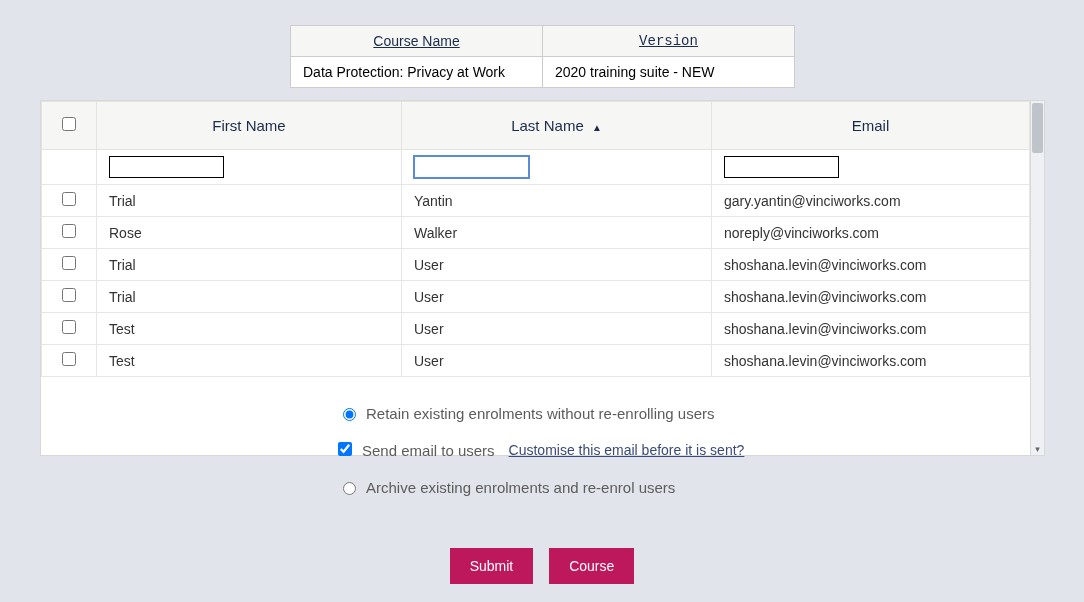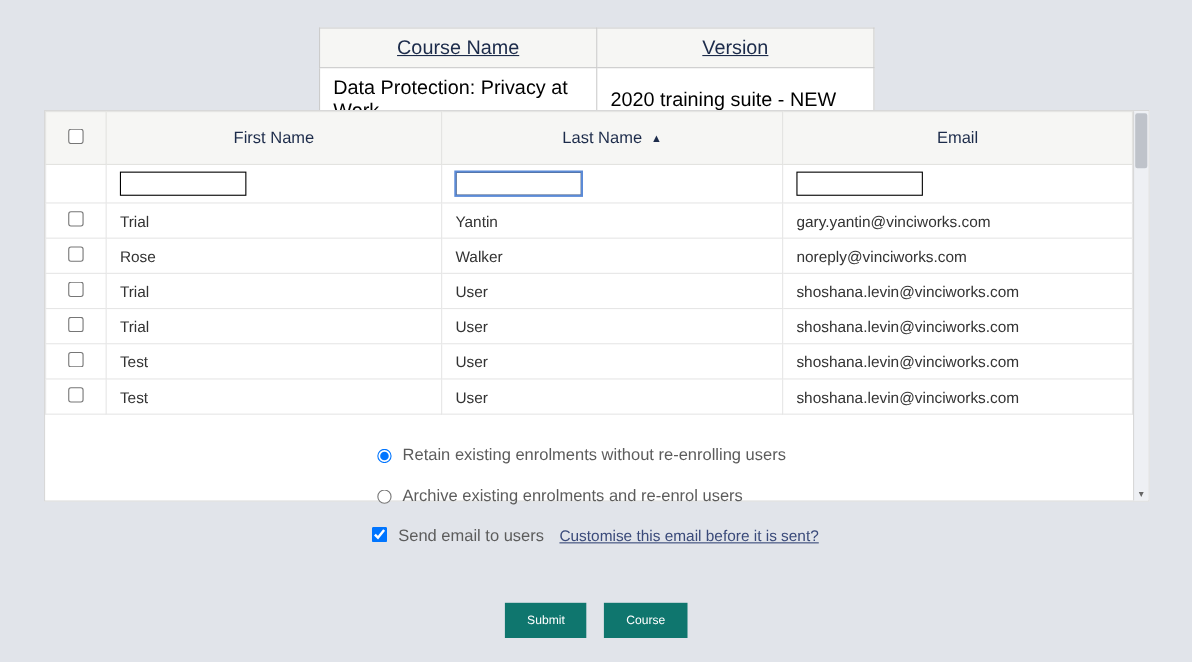--- a/index.html
+++ b/index.html
@@ -23,34 +23,34 @@
     left: 290px;
     width: 505px;
     border-collapse: collapse;
     background: #fff;
     border: 1px solid #ccc;
   }
   .course-table th, .course-table td {
     border: 1px solid #ccc;
     padding: 7px 12px;
     text-align: left;
-    font-size: 18px;
+    font-size: 14px;
   }
   .course-table th {
     background: #f6f6f4;
     text-align: center;
     color: #1c2b4a;
     font-weight: normal;
     text-decoration: underline;
   }
   .course-table td {
     color: #000000;
   }
   .course-table .col-name { width: 50%; }
-  .course-table .col-version { width: 50%; }
+  .course-table .col-version { width: 50%; font-family: Liberation Mono, monospace; }
 
   
   .scroll-wrap {
     position: absolute;
     top: 100px;
     left: 40px;
     width: 1005px;
     height: 356px;
     border: 1px solid #d8d8d8;
     background: #fff;
@@ -164,25 +164,25 @@
   
   .buttons {
     position: absolute;
     top: 548px;
     left: 0;
     width: 100%;
     text-align: center;
   }
   .btn {
     display: inline-block;
-    background: #0f766e;
+    background: #be185d;
     color: #fff;
     border: none;
     padding: 10px 20px;
-    font-size: 11px;
+    font-size: 14px;
     margin: 0 6px;
     cursor: pointer;
   }
 </style>
 </head>
 <body>
 
 <table class="course-table">
   <thead>
     <tr>
@@ -269,26 +269,26 @@
     <div class="scroll-arrow down">▾</div>
   </div>
 </div>
 
 <div class="options">
   <div class="opt-row">
     <input type="radio" name="mode" checked="" style="">
     <span>Retain existing enrolments without re-enrolling users</span>
   </div>
   <div class="opt-row">
-    <input type="radio" name="mode" style="">
-    <span>Archive existing enrolments and re-enrol users</span>
-  </div>
-  <div class="opt-row">
     <input type="checkbox" checked="" style="">
     <span>Send email to users</span>
     <a href="#" class="customise-link">Customise this email before it is sent?</a>
+  </div>
+  <div class="opt-row">
+    <input type="radio" name="mode" style="">
+    <span>Archive existing enrolments and re-enrol users</span>
   </div>
 </div>
 
 <div class="buttons">
   <button class="btn">Submit</button>
   <button class="btn">Course</button>
 </div>
 
 </body></html>

